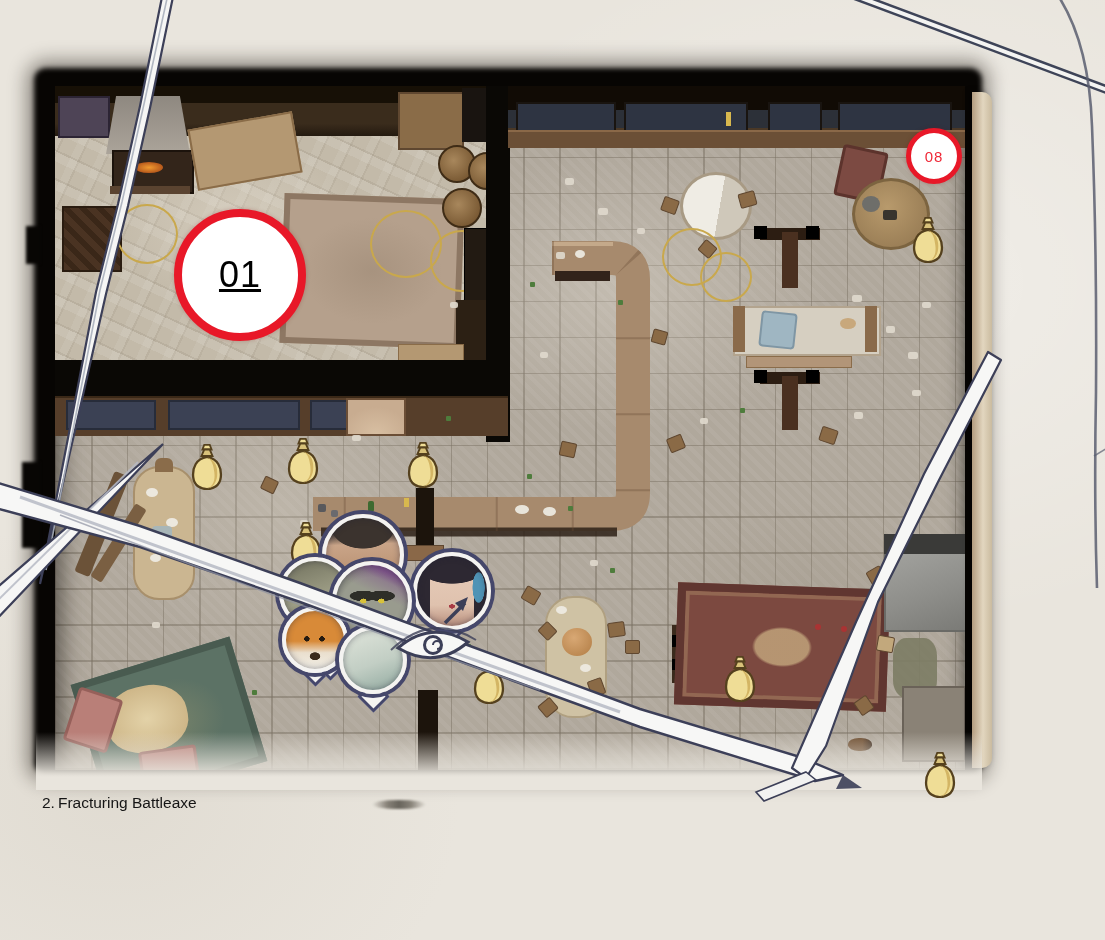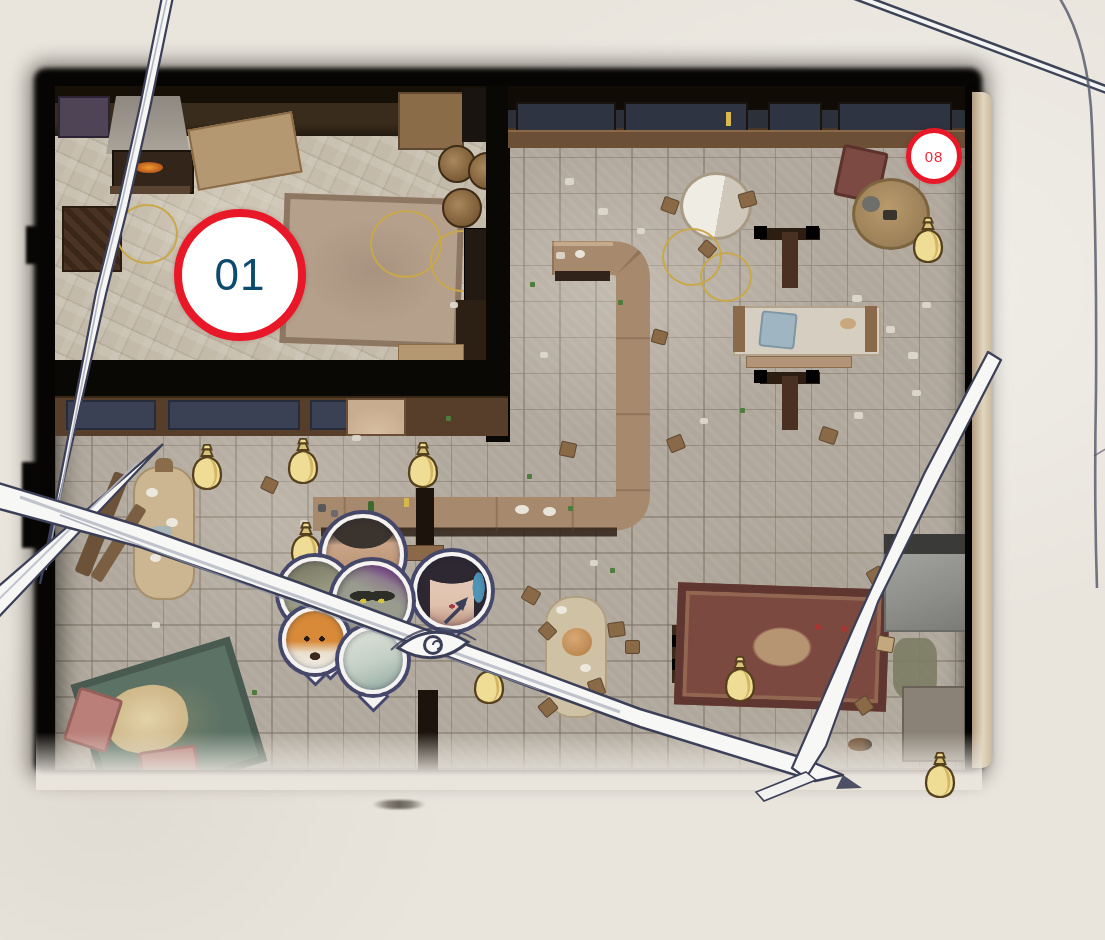--- a/index.html
+++ b/index.html
@@ -338,20 +338,23 @@
       <path d="M391,650 Q431,612 476,640" fill="none" stroke="#3c3f58" stroke-width="2" opacity=".8"></path>
       <path d="M398,648 Q431,620 468,642 Q436,670 398,648 Z" fill="#f7f7f6" stroke="#3c3f58" stroke-width="3"></path>
       <circle cx="433" cy="645" r="8.5" fill="#f7f7f6" stroke="#3c3f58" stroke-width="3"></circle>
       <path d="M433,645 a4,4 0 1 1 4,4" fill="none" stroke="#3c3f58" stroke-width="2"></path>
       <path d="M445,623 L465,603" stroke="#3c3f58" stroke-width="3.5" fill="none"></path>
       <polygon points="468,597 455,603 463,611" fill="#3c3f58"></polygon>
     </g>
   </svg>
 
   <div id="markers-layer">
-      <div class="marker" style="left: 174px; top: 209px; width: 116px; height: 116px; border-width: 8px; border-color: rgb(232, 24, 40); color: #0c4a6e; font-size: 44px;">01</div>
+      <div class="marker" style="left: 174px; top: 209px; width: 116px; height: 116px; border-width: 8px; border-color: rgb(232, 24, 40); color: #000000; font-size: 36px; text-decoration: underline;">01</div>
       <div class="marker" style="left: 906px; top: 128px; width: 46px; height: 46px; border-width: 5px; border-color: rgb(232, 24, 40); color: rgb(239, 40, 55); font-size: 15px;">08</div>
     </div>
 
   <div id="legend">
+    <div class="legend-row">
+      <span>2.</span><span>Fracturing Battleaxe</span>
+    </div>
   </div>
   <div class="legend-smudge"></div>
 </div>
 
 </body></html>

